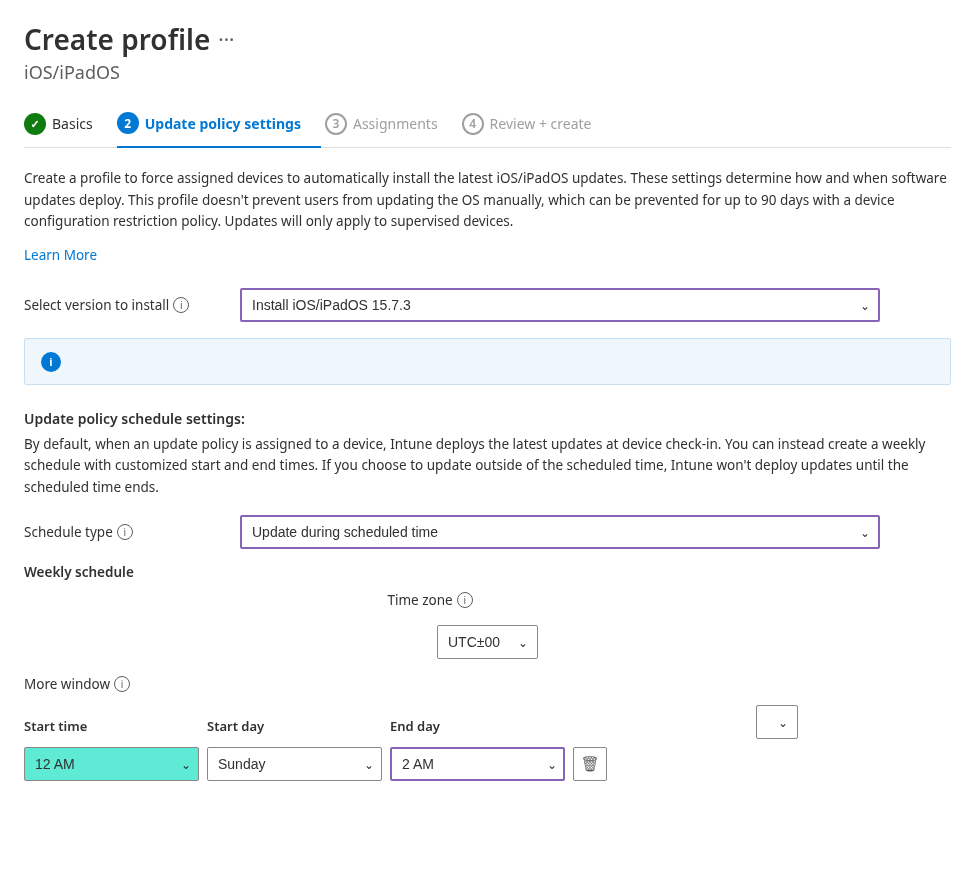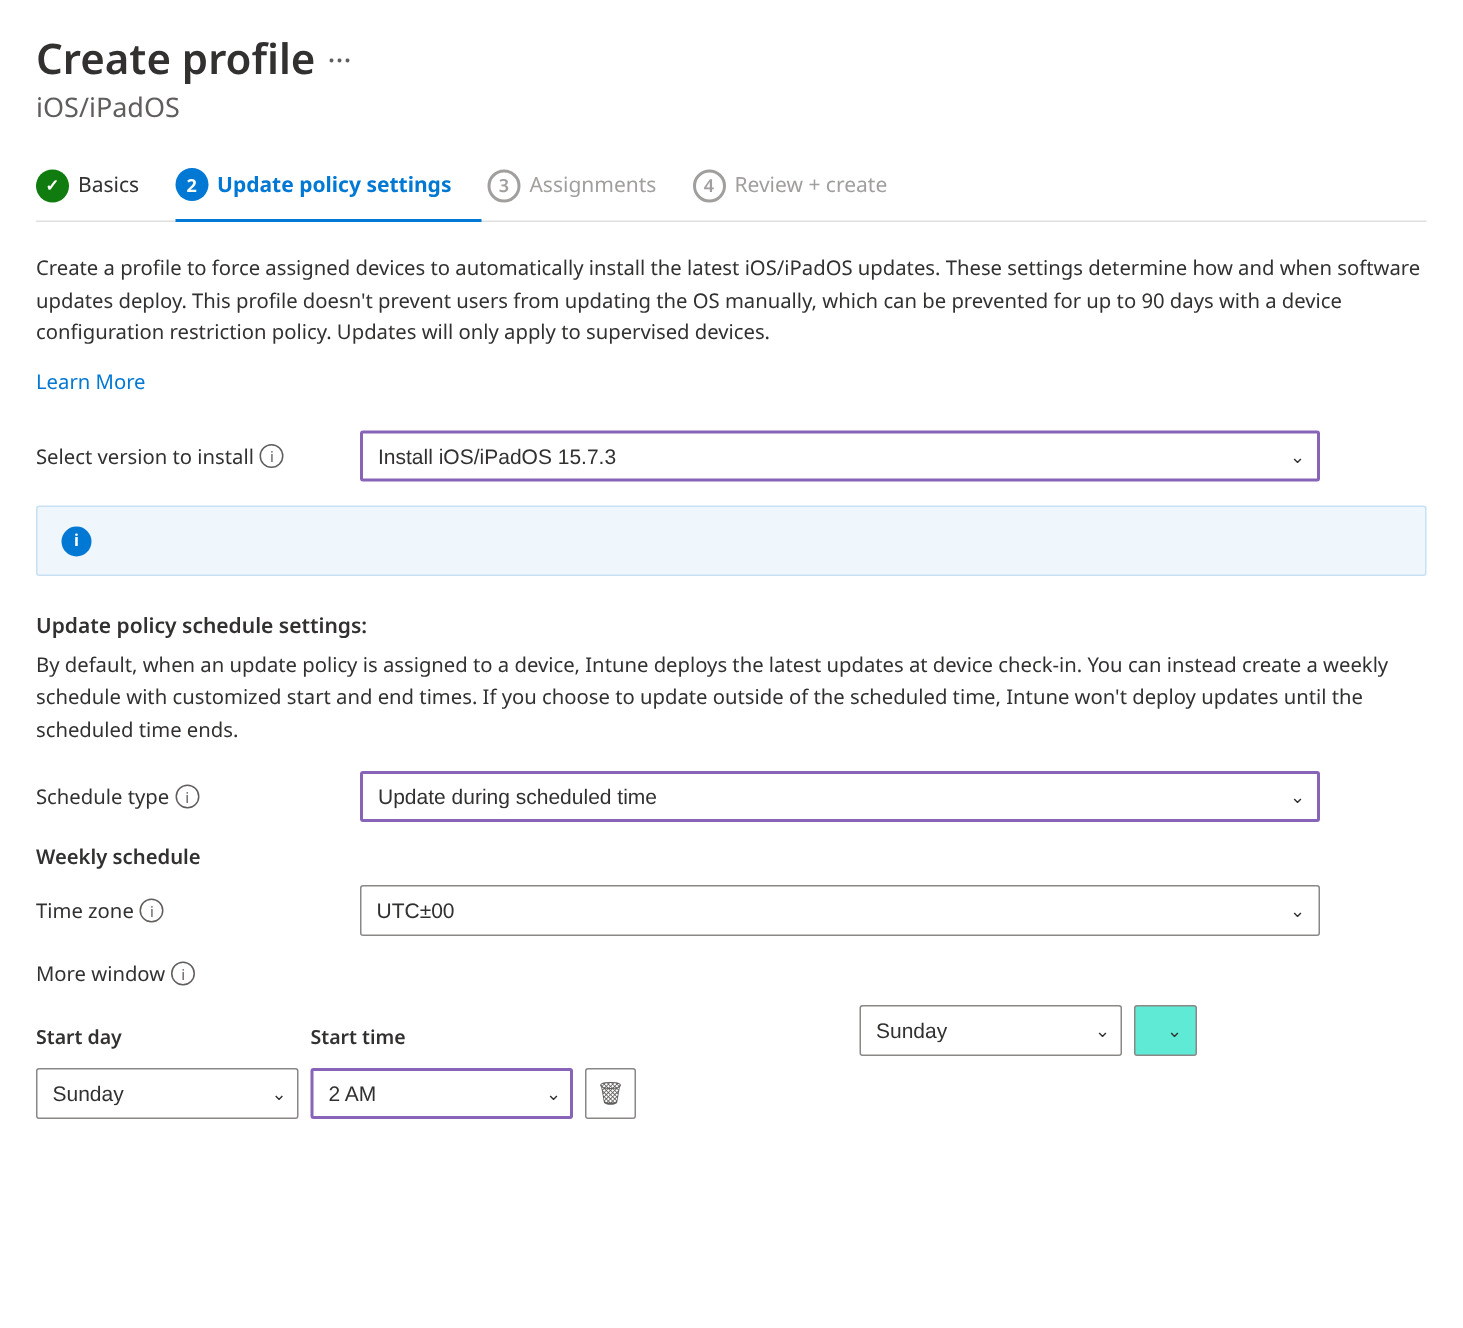--- a/index.html
+++ b/index.html
@@ -89,21 +89,21 @@
       <option value="Update during scheduled time">Update during scheduled time</option>
     </select>
     <span style="position:absolute;right:10px;top:50%;transform:translateY(-50%);pointer-events:none;color:#323130;font-size:12px;">⌄</span>
   </div>
 </div>
 
 
 <div style="font-size:13.5px;font-weight:600;color:#323130;margin-bottom:10px;">Weekly schedule</div>
 
 
-<div style="display:flex;align-items:center;gap:16px;margin-bottom:16px;">
+<div style="display:flex;align-items:center;gap:16px;margin-bottom:16px;flex-direction:column;">
   <div style="width:200px;font-size:13.5px;color:#323130;display:flex;align-items:center;gap:4px;">
     <span>Time zone</span>
     <span style="width:16px;height:16px;border-radius:50%;border:1px solid #605e5c;display:inline-flex;align-items:center;justify-content:center;font-size:10px;color:#605e5c;cursor:pointer;">i</span>
   </div>
   <div style="flex:1;max-width:640px;position:relative;">
     <select style="width:100%;height:34px;border:1px solid #8a8886;border-radius:2px;padding:0 36px 0 10px;font-size:14px;color:#323130;background:#fff;appearance:none;cursor:pointer;outline:none;">
       <option value="UTC±00">UTC±00</option>
     </select>
     <span style="position:absolute;right:10px;top:50%;transform:translateY(-50%);pointer-events:none;color:#323130;font-size:12px;">⌄</span>
   </div>
@@ -111,22 +111,23 @@
 
 
 <div style="font-size:13.5px;color:#323130;display:flex;align-items:center;gap:4px;margin-bottom:12px;">
   <span>More window</span>
   <span style="width:16px;height:16px;border-radius:50%;border:1px solid #605e5c;display:inline-flex;align-items:center;justify-content:center;font-size:10px;color:#605e5c;cursor:pointer;">i</span>
 </div>
 
 
 <div style="display:grid;grid-template-columns:175px 175px 175px 175px 40px;gap:8px;align-items:end;max-width:830px;">
 
+  <div style="font-size:13px;font-weight:600;color:#323130;padding-bottom:4px;">Start time</div>
   <div style="font-size:13px;font-weight:600;color:#323130;padding-bottom:4px;">Start day</div>
-  <div style="font-size:13px;font-weight:600;color:#323130;padding-bottom:4px;">Start time</div>
+  <div style="font-size:13px;font-weight:600;color:#323130;padding-bottom:4px;">End day</div>
   <div></div>
 
   <div style="position:relative;">
     <select style="width:100%;height:34px;border:1px solid #8a8886;border-radius:2px;padding:0 30px 0 10px;font-size:14px;color:#323130;background:#fff;appearance:none;cursor:pointer;outline:none;">
       <option value="Sunday">Sunday</option>
     </select>
     <span style="position:absolute;right:8px;top:50%;transform:translateY(-50%);pointer-events:none;font-size:12px;color:#323130;">⌄</span>
   </div>
 
   <div style="position:relative;">

